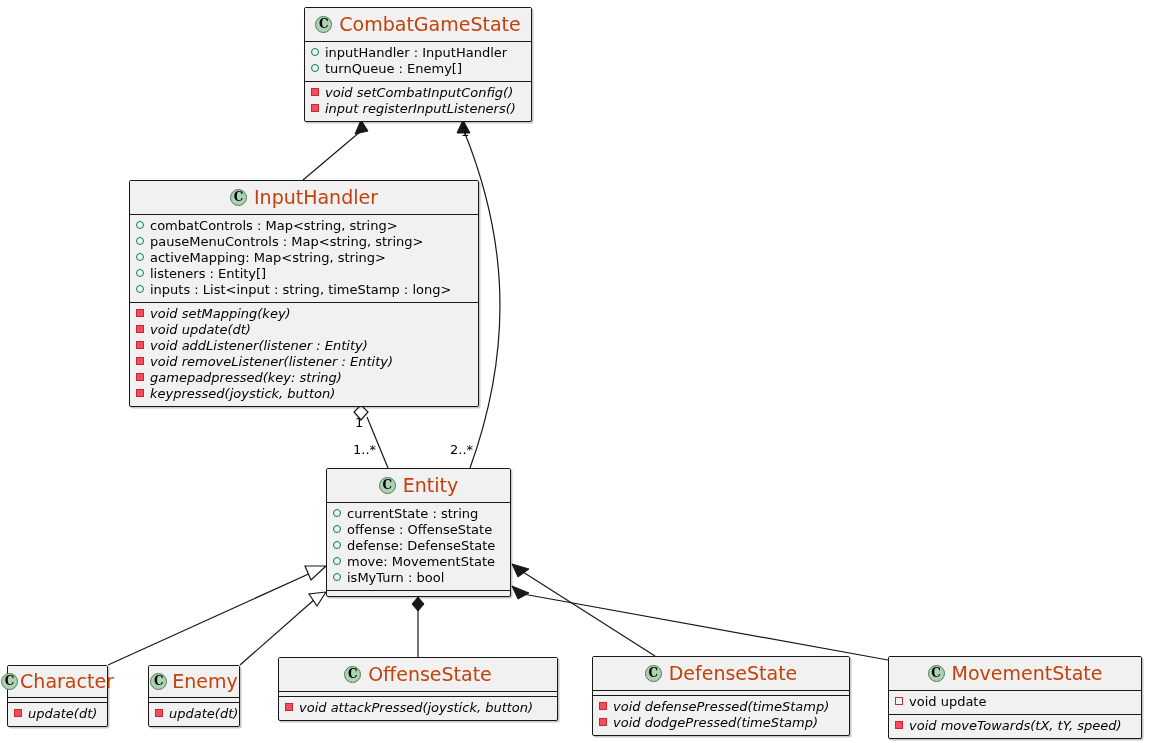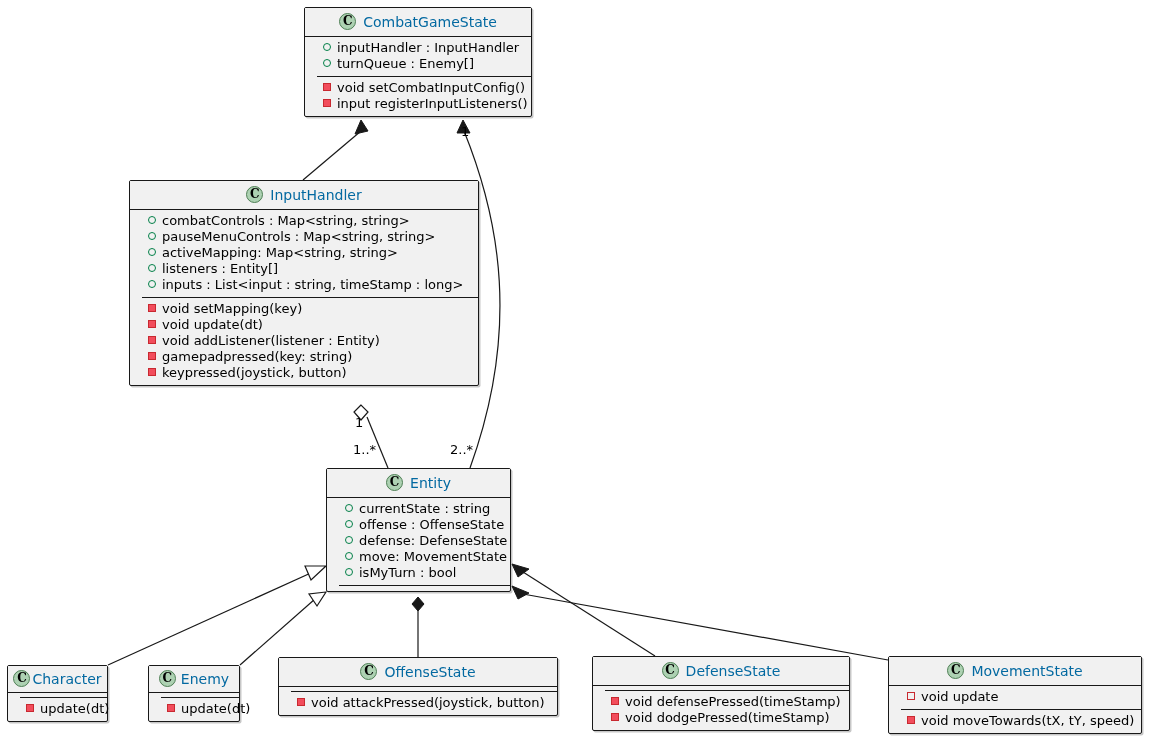--- a/index.html
+++ b/index.html
@@ -46,30 +46,29 @@
     background: #ADD1B2;
     border: 1px solid #4E7F55;
     color: #000000;
     font-size: 12px;
     font-weight: bold;
     line-height: 15px;
     text-align: center;
     font-family: "DejaVu Serif", serif;
   }
   .class-title {
-    font-size: 14px;
-    color: #0369a1;
+    font-size: 19px;
+    color: #c2410c;
     white-space: nowrap;
   }
   .compartment {
     padding: 3px 4px 4px 4px;
     border-bottom: 1px solid #181818;
-    margin-left: 12px;
-  }
-  .compartment:last-child { border-bottom: none; }
+  }
+  .compartment:last-child { border-bottom: none; font-style: italic; }
   .compartment.empty {
     padding: 0;
     height: 5px;
   }
   .member {
     display: flex;
     align-items: baseline;
     gap: 6px;
     font-size: 13px;
     color: #000000;
@@ -219,20 +218,24 @@
       <div class="member">
         <span class="marker m-method"></span>
         <span class="member-text">void update(dt)</span>
       </div>
       <div class="member">
         <span class="marker m-method"></span>
         <span class="member-text">void addListener(listener : Entity)</span>
       </div>
       <div class="member">
         <span class="marker m-method"></span>
+        <span class="member-text">void removeListener(listener : Entity)</span>
+      </div>
+      <div class="member">
+        <span class="marker m-method"></span>
         <span class="member-text">gamepadpressed(key: string)</span>
       </div>
       <div class="member">
         <span class="marker m-method"></span>
         <span class="member-text">keypressed(joystick, button)</span>
       </div>
     </div>
   </div>
 
   <div class="uml-class" style="left:326px; top:468px; width:185px;">

